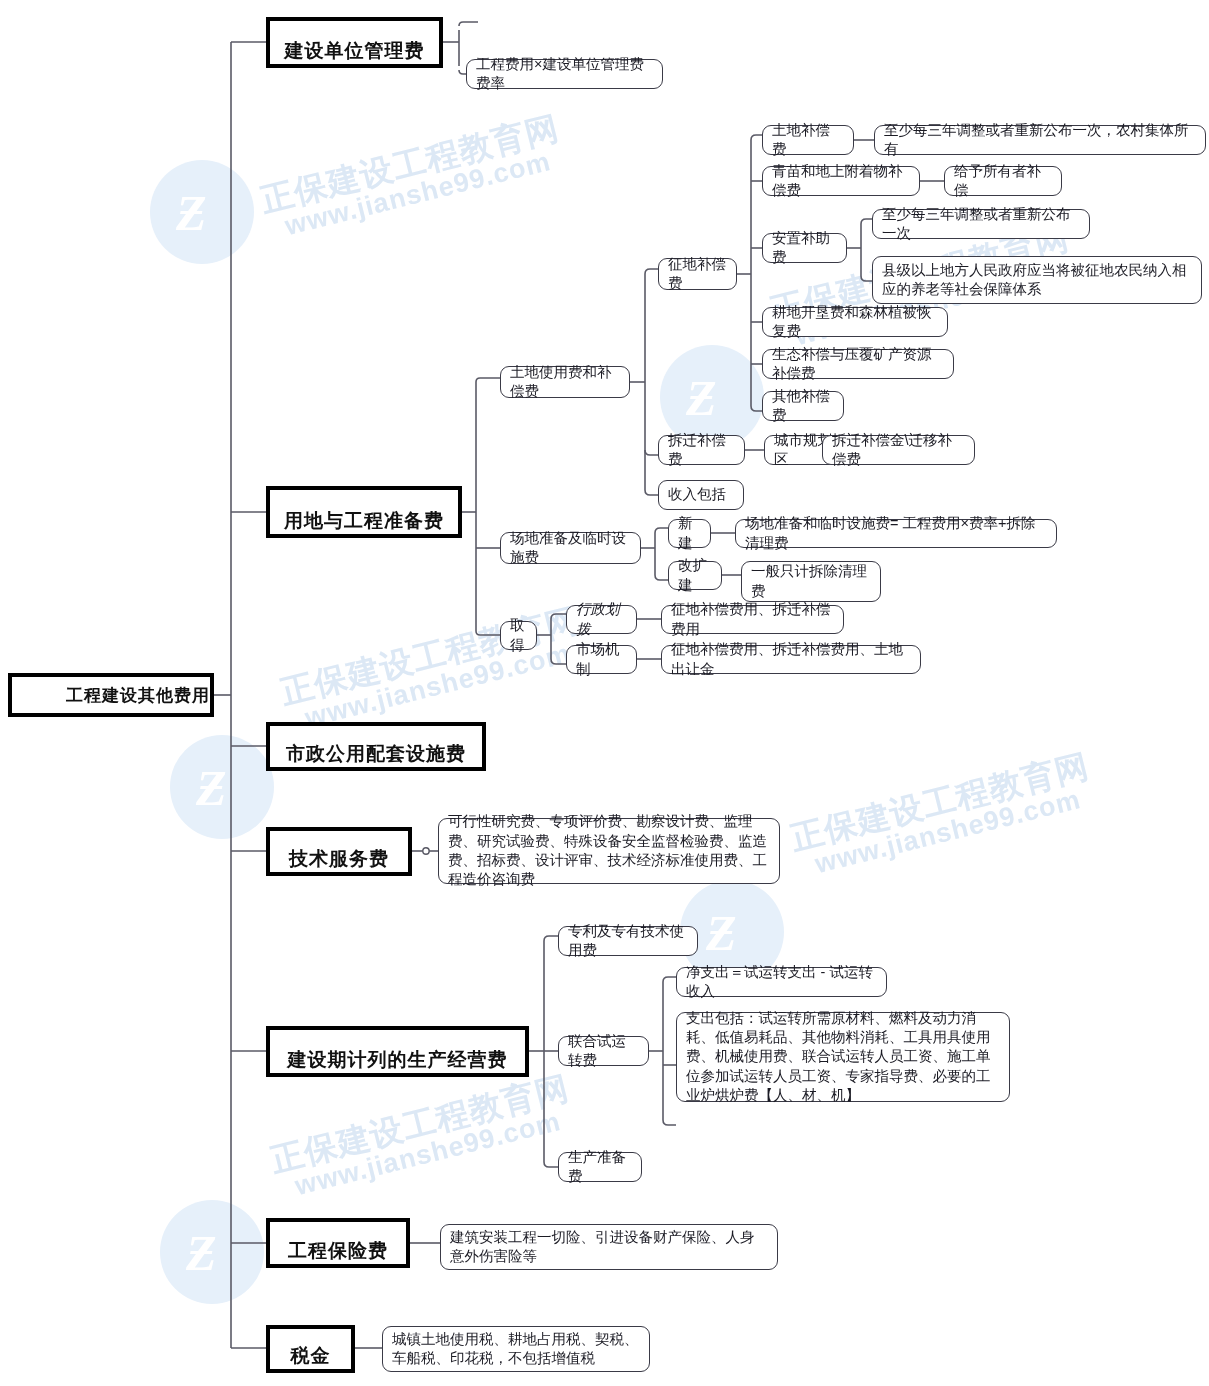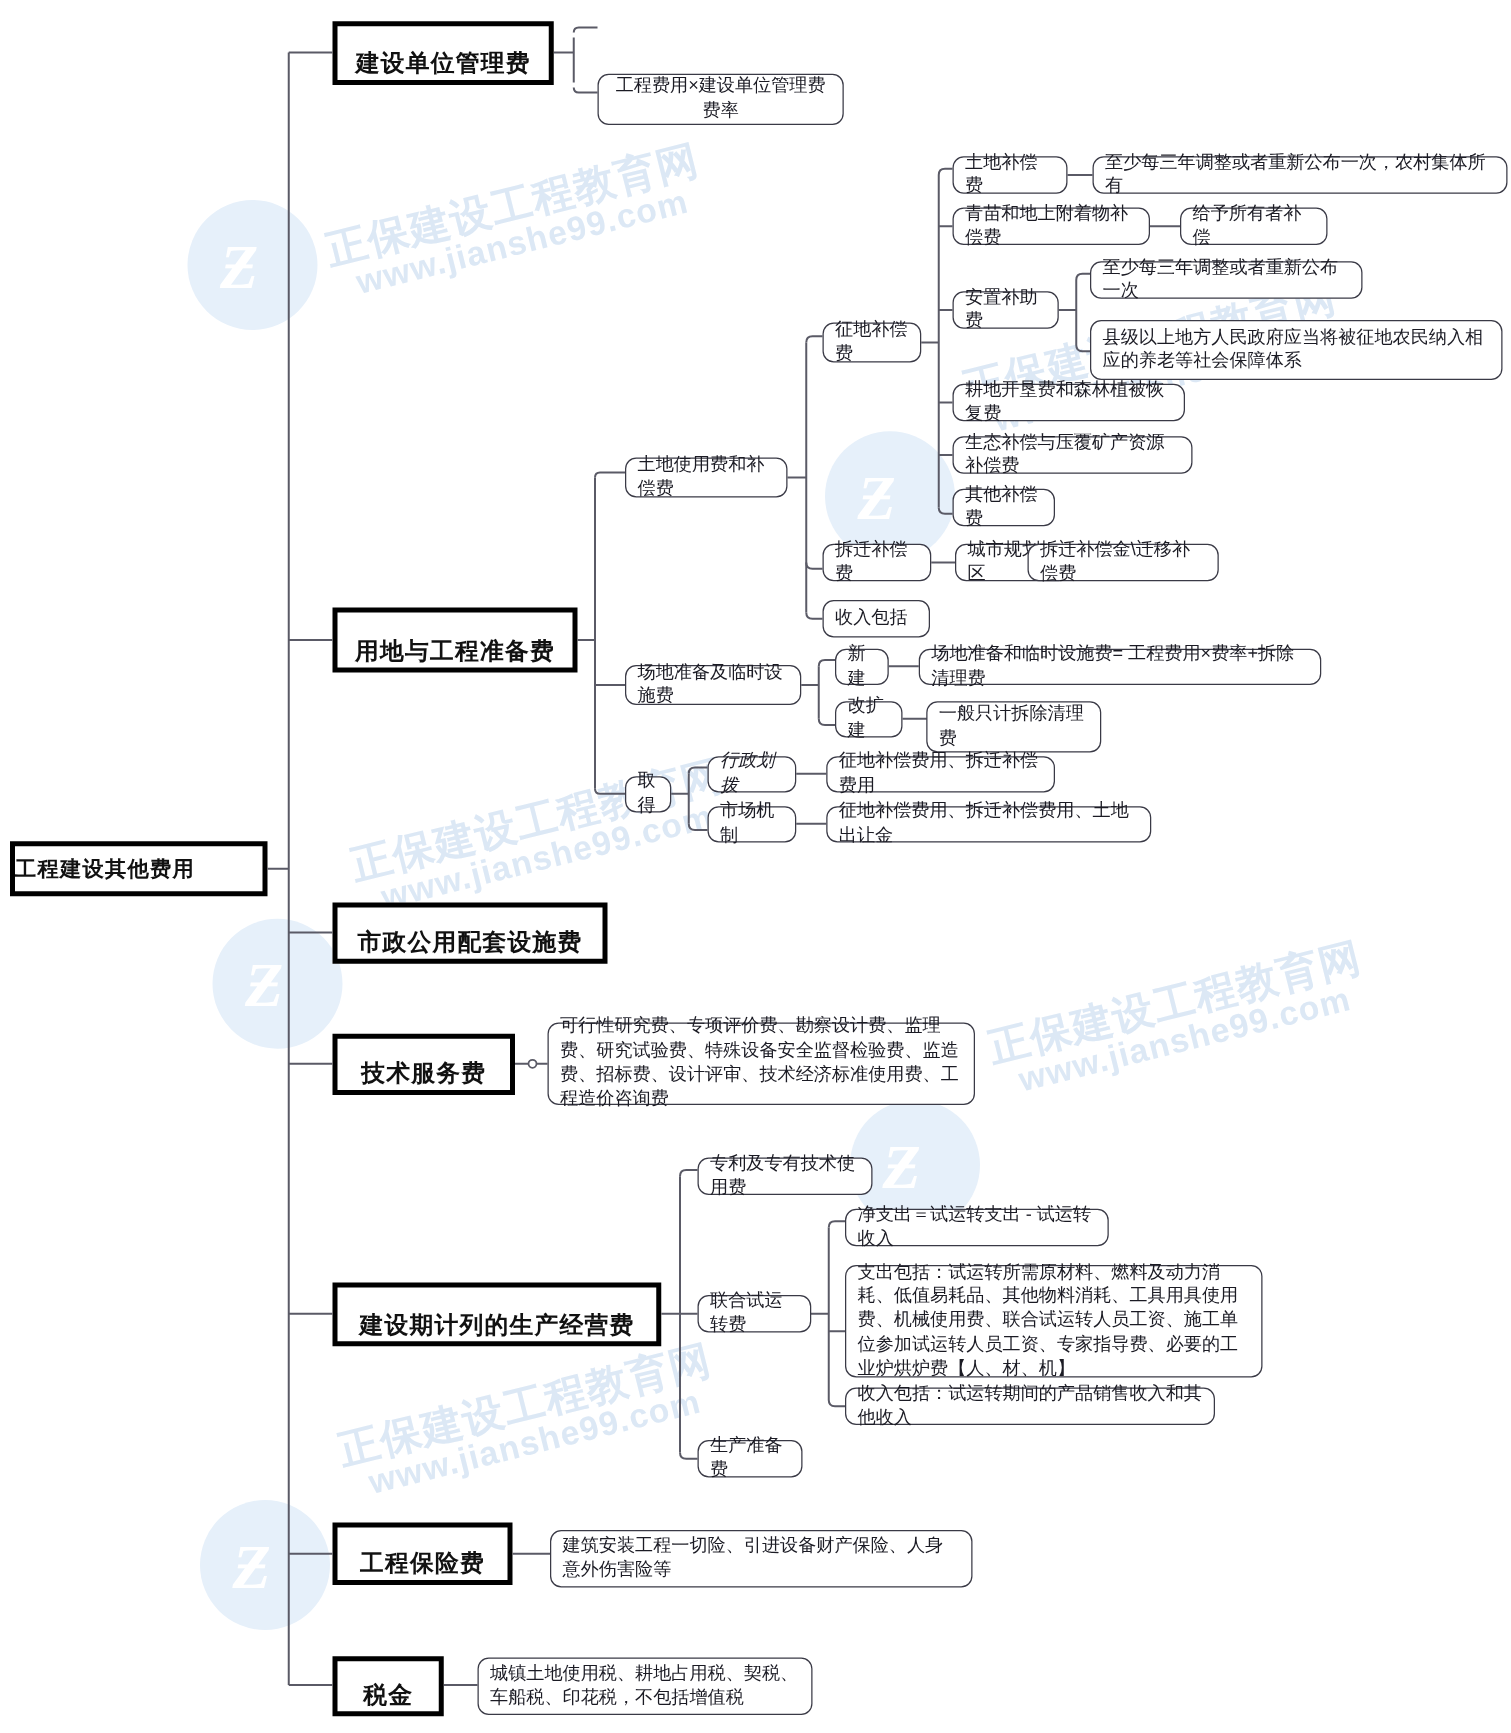--- a/index.html
+++ b/index.html
@@ -44,21 +44,21 @@
     align-items:flex-end;
   }
   
   .n2{
     border:1.3px solid #3a3a46;border-radius:9px;
     padding:4px 9px;
     font-size:14.5px;color:#1b1b24;line-height:1.33;
   }
   .root{
     border:4px solid #000;
-    justify-content:center;text-align:left;
+    justify-content:center;text-align:right;
     font-weight:bold;font-size:17px;color:#111;letter-spacing:1px;
   }
 </style>
 </head>
 <body>
 
 <div id="canvas">
 
   <div class="wm" style="left:150px;top:160px;">
     <div class="wm-logo">
@@ -188,21 +188,21 @@
     </g>
   </svg>
 
   <div class="node root" style="left:8px;top:673px;width:206px;height:44px;">
     <span>工程建设其他费用</span>
   </div>
 
   <div class="node n1" style="left:266px;top:17px;width:177px;height:51px;">
     <span>建设单位管理费</span>
   </div>
-  <div class="node n2" style="left:478px;top:59px;width:197px;height:41px;text-align:center;">
+  <div class="node n2" style="left:466px;top:59px;width:197px;height:30px;">
     <span>工程费用×建设单位管理费费率</span>
   </div>
 
   <div class="node n1" style="left:266px;top:486px;width:196px;height:52px;">
     <span>用地与工程准备费</span>
   </div>
 
   <div class="node n2" style="left:500px;top:366px;width:130px;height:32px;">
     <span>土地使用费和补偿费</span>
   </div>
@@ -310,23 +310,20 @@
   </div>
   <div class="node n2" style="left:558px;top:1036px;width:91px;height:30px;">
     <span>联合试运转费</span>
   </div>
   <div class="node n2" style="left:676px;top:967px;width:211px;height:30px;">
     <span>净支出＝试运转支出 - 试运转收入</span>
   </div>
   <div class="node n2" style="left:676px;top:1012px;width:334px;height:90px;">
     <span>支出包括：试运转所需原材料、燃料及动力消耗、低值易耗品、其他物料消耗、工具用具使用费、机械使用费、联合试运转人员工资、施工单位参加试运转人员工资、专家指导费、必要的工业炉烘炉费【人、材、机】</span>
   </div>
-  <div class="node n2" style="left:676px;top:1110px;width:296px;height:30px;">
-    <span>收入包括：试运转期间的产品销售收入和其他收入</span>
-  </div>
   <div class="node n2" style="left:558px;top:1152px;width:84px;height:30px;">
     <span>生产准备费</span>
   </div>
 
   <div class="node n1" style="left:266px;top:1218px;width:144px;height:50px;">
     <span>工程保险费</span>
   </div>
   <div class="node n2" style="left:440px;top:1224px;width:338px;height:46px;">
     <span>建筑安装工程一切险、引进设备财产保险、人身意外伤害险等</span>
   </div>

